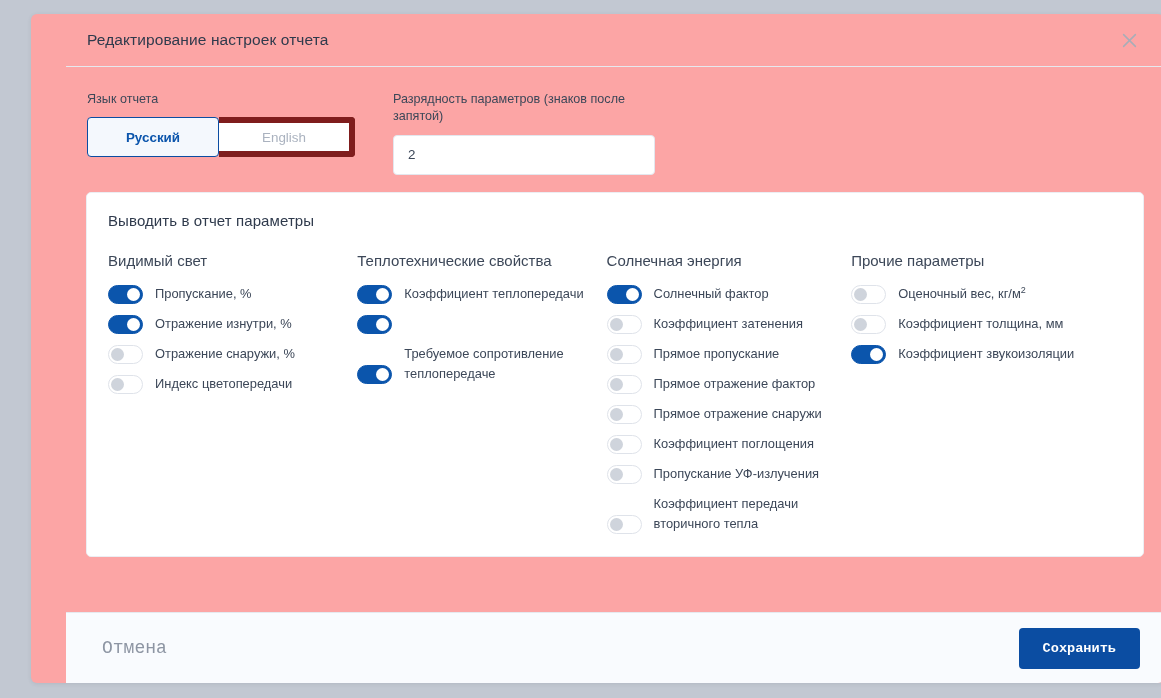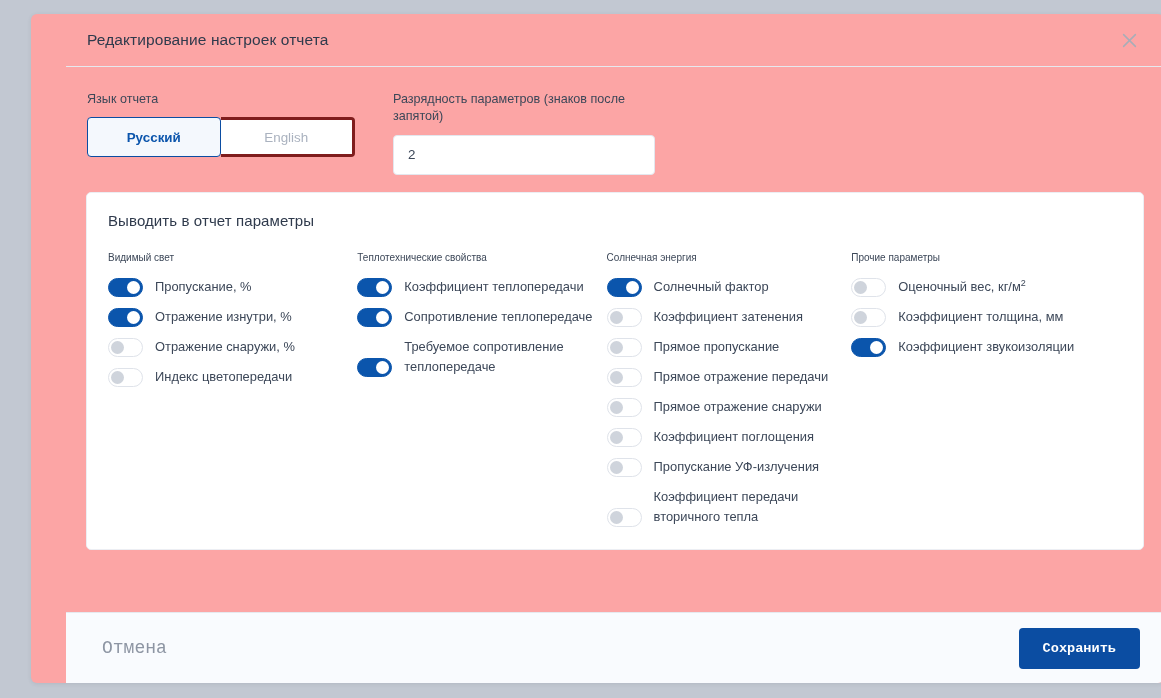--- a/index.html
+++ b/index.html
@@ -75,21 +75,21 @@
     border-radius: 4px;
     overflow: visible;
     position: relative;
   }
   .seg {
     flex: 1;
     display: flex; align-items: center; justify-content: center;
     font-size: 13.4px;
     cursor: pointer;
     background: #ffffff;
-    border: 3px solid #7f1d1d;
+    border: 6px solid #7f1d1d;
   }
   .seg:first-child { border-radius: 4px 0 0 4px; }
   .seg:last-child  { border-radius: 0 4px 4px 0; border-left: none; }
   .seg.active {
     background: #f4f8fd;
     border: 1px solid #0b4da2;
     border-radius: 4px;
     color: #0b55ac;
     font-weight: bold;
     z-index: 2;
@@ -127,21 +127,21 @@
   .columns {
     display: flex;
     align-items: flex-start;
   }
   .col { }
   .col-1 { width: 267px; }
   .col-2 { width: 267px; }
   .col-3 { width: 262px; }
   .col-4 { width: 290px; }
   .col-title {
-    font-size: 10px;
+    font-size: 15px;
     color: #3c4758;
     margin-bottom: 13px;
     line-height: 1.35;
   }
   .toggle-row {
     display: flex;
     align-items: flex-end;
     margin-bottom: 10px;
     cursor: pointer;
   }
@@ -286,21 +286,20 @@
           <div class="toggle-row">
             <span class="switch on">
                 <span class="knob"></span>
               </span>
             <span class="toggle-label">Коэффициент теплопередачи</span>
           </div>
           <div class="toggle-row">
             <span class="switch on">
                 <span class="knob"></span>
               </span>
-            <span class="toggle-label">Сопротивление теплопередаче</span>
           </div>
           <div class="toggle-row">
             <span class="switch on">
                 <span class="knob"></span>
               </span>
             <span class="toggle-label">Требуемое сопротивление теплопередаче</span>
           </div>
         </div>
 
         <div class="col col-3">
@@ -321,21 +320,21 @@
           <div class="toggle-row">
             <span class="switch">
                 <span class="knob"></span>
               </span>
             <span class="toggle-label">Прямое пропускание</span>
           </div>
           <div class="toggle-row">
             <span class="switch">
                 <span class="knob"></span>
               </span>
-            <span class="toggle-label">Прямое отражение передачи</span>
+            <span class="toggle-label">Прямое отражение фактор</span>
           </div>
           <div class="toggle-row">
             <span class="switch">
                 <span class="knob"></span>
               </span>
             <span class="toggle-label">Прямое отражение снаружи</span>
           </div>
           <div class="toggle-row">
             <span class="switch">
                 <span class="knob"></span>

